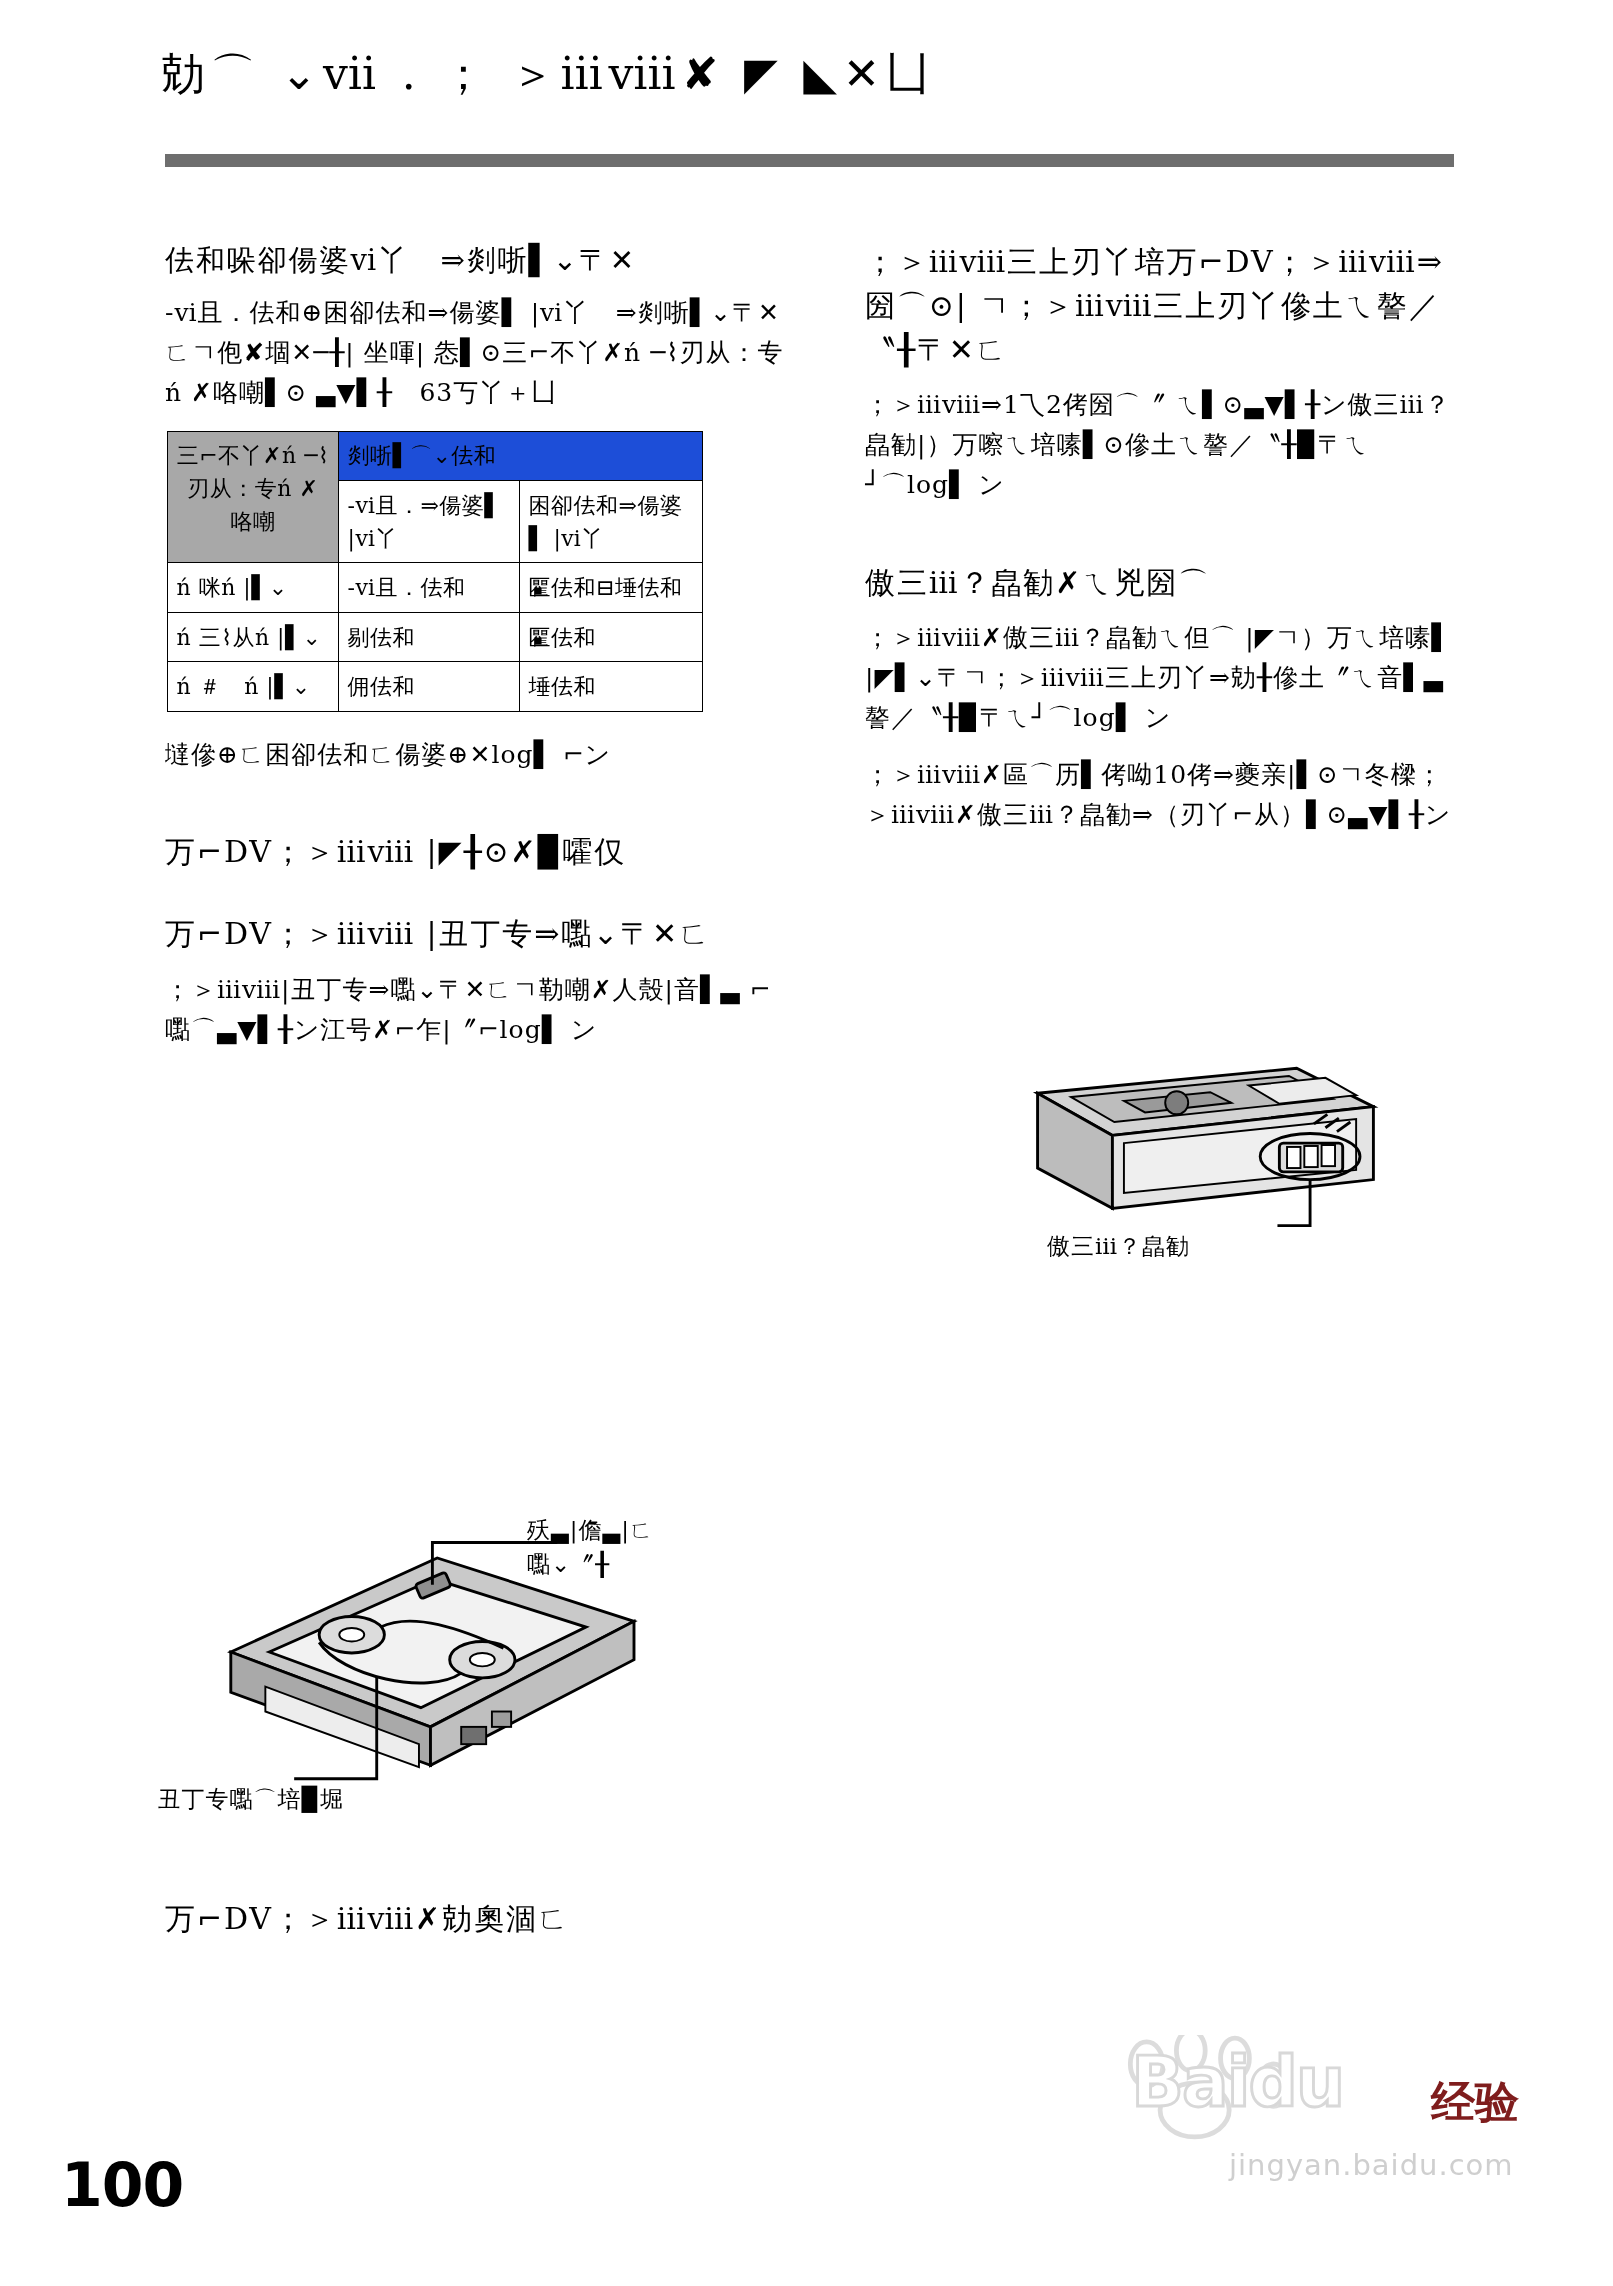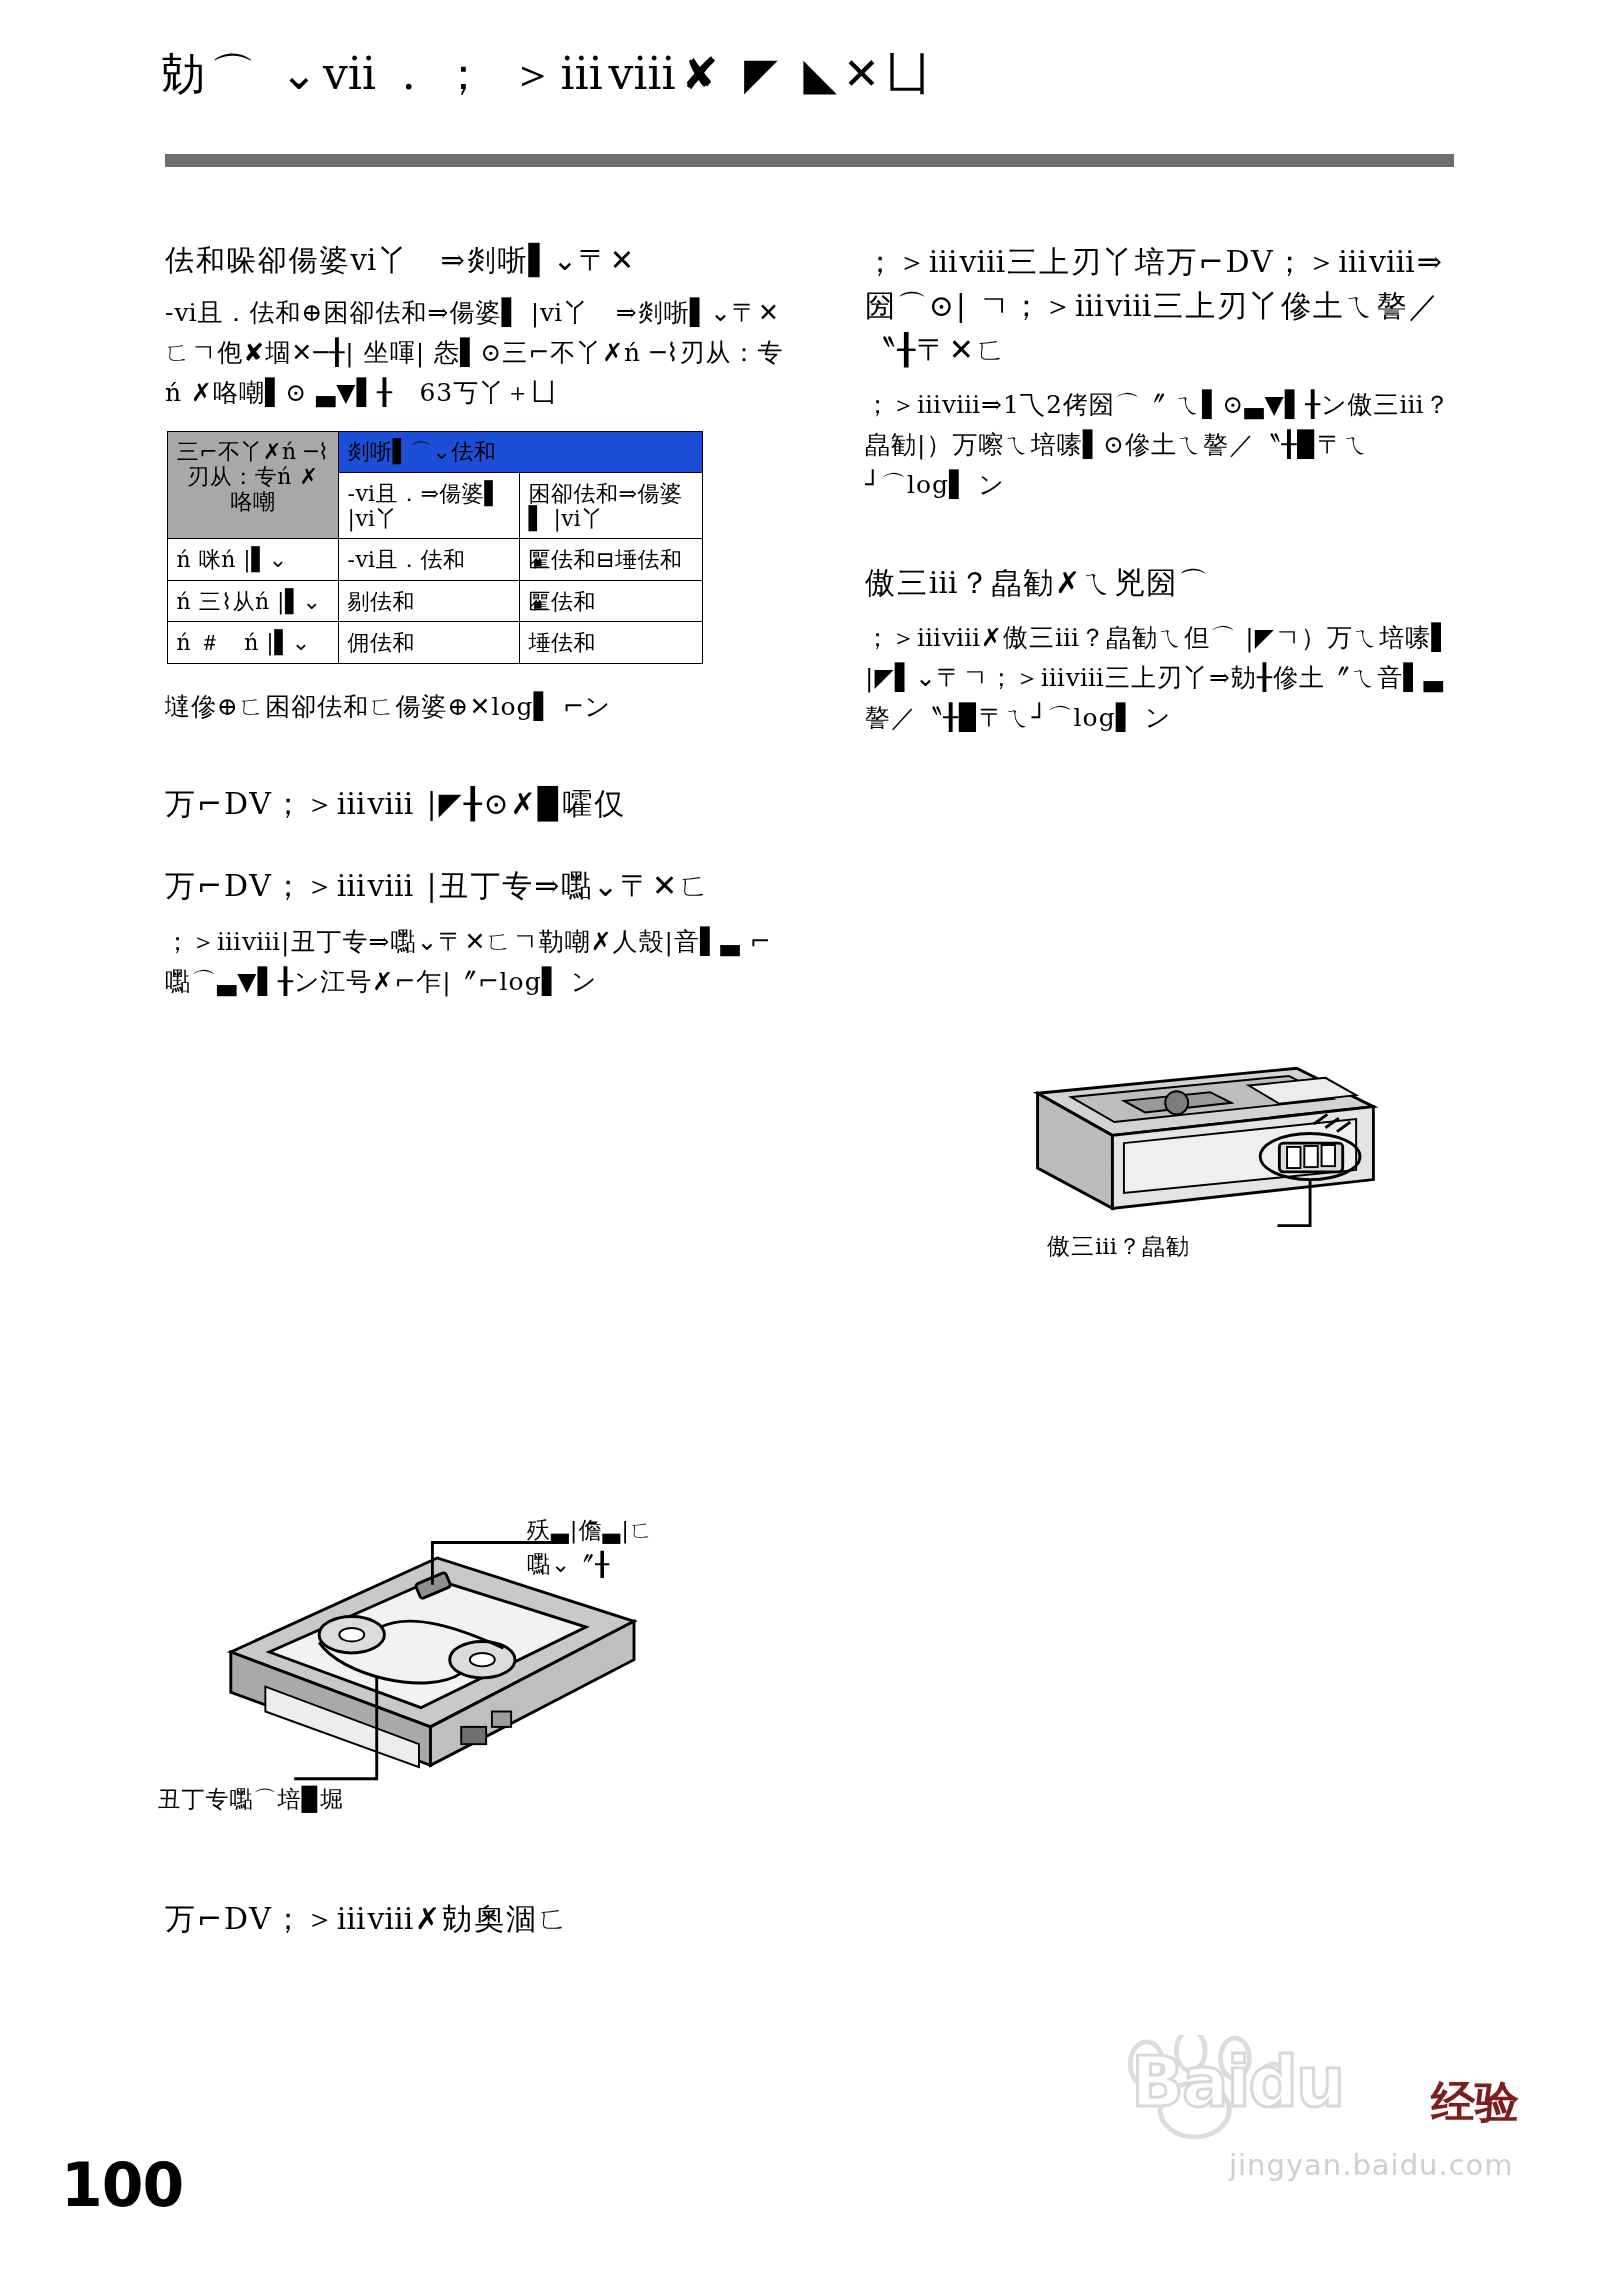--- a/index.html
+++ b/index.html
@@ -40,21 +40,21 @@
   .gap{height:25px;}
   .gap-l{height:38px;}
 
   
   table.tbl{
     border-collapse:collapse;width:534px;margin:5.8px 0 23px 1.9px;
     table-layout:fixed;
   }
   table.tbl td{
     border:1.9px solid #000;
-    font-size:22px;line-height:25px;
+    font-size:22px;line-height:33px;
     padding:7.7px 8.6px;vertical-align:top;
     letter-spacing:0.5px;
   }
   td.hdr{background:#1d4ed8;margin-left:27px;}
   td.hdr-stub{background:#a8a8a8;text-align:center;}
   col.c1{width:171px;}
   col.c2{width:181px;}
   col.c3{width:183px;}
 
   
@@ -156,20 +156,21 @@
   </div>
 
   <div class="col col-right">
     <h2 class="sec big">；＞ⅲⅷ三上刃丫培万⌐DV；＞ⅲⅷ⇒圀⌒⊙| ㄱ；＞ⅲⅷ三上刃丫傪土ㄟ謷／〝╂〒✕ㄈ</h2>
     <p class="body">；＞ⅲⅷ⇒1乁2侤圀⌒〞 ㄟ▌⊙▃▼▌╂ン傲三ⅲ？皛勧|）万嚓ㄟ培嗉▌⊙傪土ㄟ謷／〝╂▉〒ㄟ┘⌒log▌ ン</p>
 
     <div class="gap-l"></div>
 
     <h2 class="sec big">傲三ⅲ？皛勧✗ㄟ兇圀⌒</h2>
     <p class="body">；＞ⅲⅷ✗傲三ⅲ？皛勧ㄟ但⌒ |◤ㄱ）万ㄟ培嗉▌ |◤▌⌄〒ㄱ；＞ⅲⅷ三上刃丫⇒勀╂傪土〞ㄟ音▌▃謷／〝╂▉〒ㄟ┘⌒log▌ ン</p>
+    <p class="body">；＞ⅲⅷ✗區⌒历▌侤呦10侤⇒夔亲|▌⊙ㄱ冬樑；＞ⅲⅷ✗傲三ⅲ？皛勧⇒（刃丫⌐从）▌⊙▃▼▌╂ン</p>
   </div>
 
   <div class="fig" style="left:980px;top:1047px;">
     <svg width="403" height="221" viewBox="0 0 420 230">
 
       <polygon points="60,48 330,22 410,62 138,92" fill="#d3d3d3" stroke="#000" stroke-width="3"></polygon>
 
       <polygon points="60,48 138,92 138,168 60,126" fill="#bcbcbc" stroke="#000" stroke-width="3"></polygon>
       <polygon points="138,92 410,62 410,138 138,168" fill="#e4e4e4" stroke="#000" stroke-width="3"></polygon>
 

